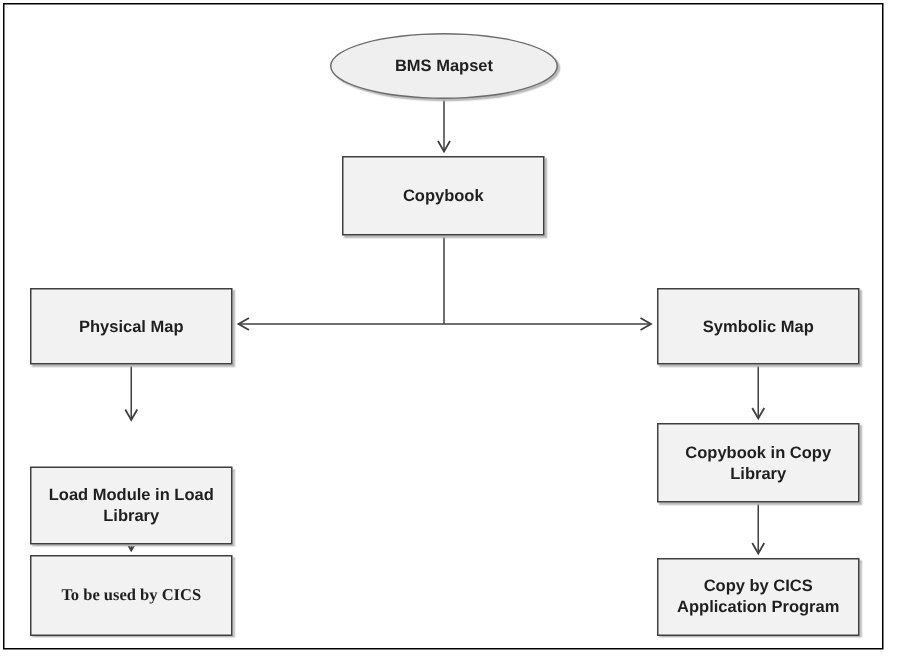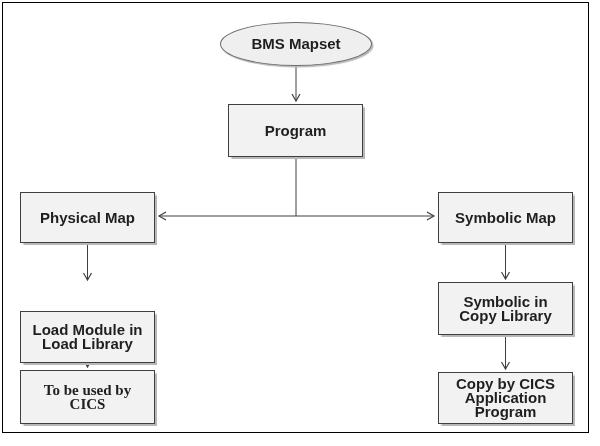--- a/index.html
+++ b/index.html
@@ -27,21 +27,21 @@
   .node {
     position: absolute;
     box-sizing: border-box;
     background: #f2f2f2;
     border: 1px solid #3f3f3f;
     box-shadow: 1.5px 1.5px 1px #b8b8b8;
     display: flex;
     align-items: center;
     justify-content: center;
     text-align: center;
-    font-size: 15px;
+    font-size: 11px;
     font-weight: bold;
     line-height: 14px;
     color: #1f1f1f;
     padding: 2px 8px;
   }
   .node-ellipse {
     border-radius: 50%;
     border-color: #6b6b6b;
     background: #efefef;
     padding: 2px 14px;
@@ -85,37 +85,37 @@
     <line x1="505.5" y1="243" x2="505.5" y2="279" stroke="#404040" stroke-width="1" marker-end="url(#arrow)"></line>
 
     <line x1="505.5" y1="335" x2="505.5" y2="369" stroke="#404040" stroke-width="1" marker-end="url(#arrow)"></line>
   </svg>
 
   <div class="node node-ellipse" id="node-bms">
     <span>BMS Mapset</span>
   </div>
 
   <div class="node" id="node-assemble">
-    <span>Program</span>
+    <span>Copybook</span>
   </div>
 
   <div class="node" id="node-symbolic">
     <span>Symbolic Map</span>
   </div>
 
   <div class="node" id="node-physical">
     <span>Physical Map</span>
   </div>
 
   <div class="node" id="node-loadmod">
     <span>Load Module in Load Library</span>
   </div>
 
   <div class="node" id="node-copybook">
-    <span>Symbolic in Copy Library</span>
+    <span>Copybook in Copy Library</span>
   </div>
 
   <div class="node" id="node-tobeused">
     <span>To be used by CICS</span>
   </div>
 
   <div class="node" id="node-usedby">
     <span>Copy by CICS Application Program</span>
   </div>
 

